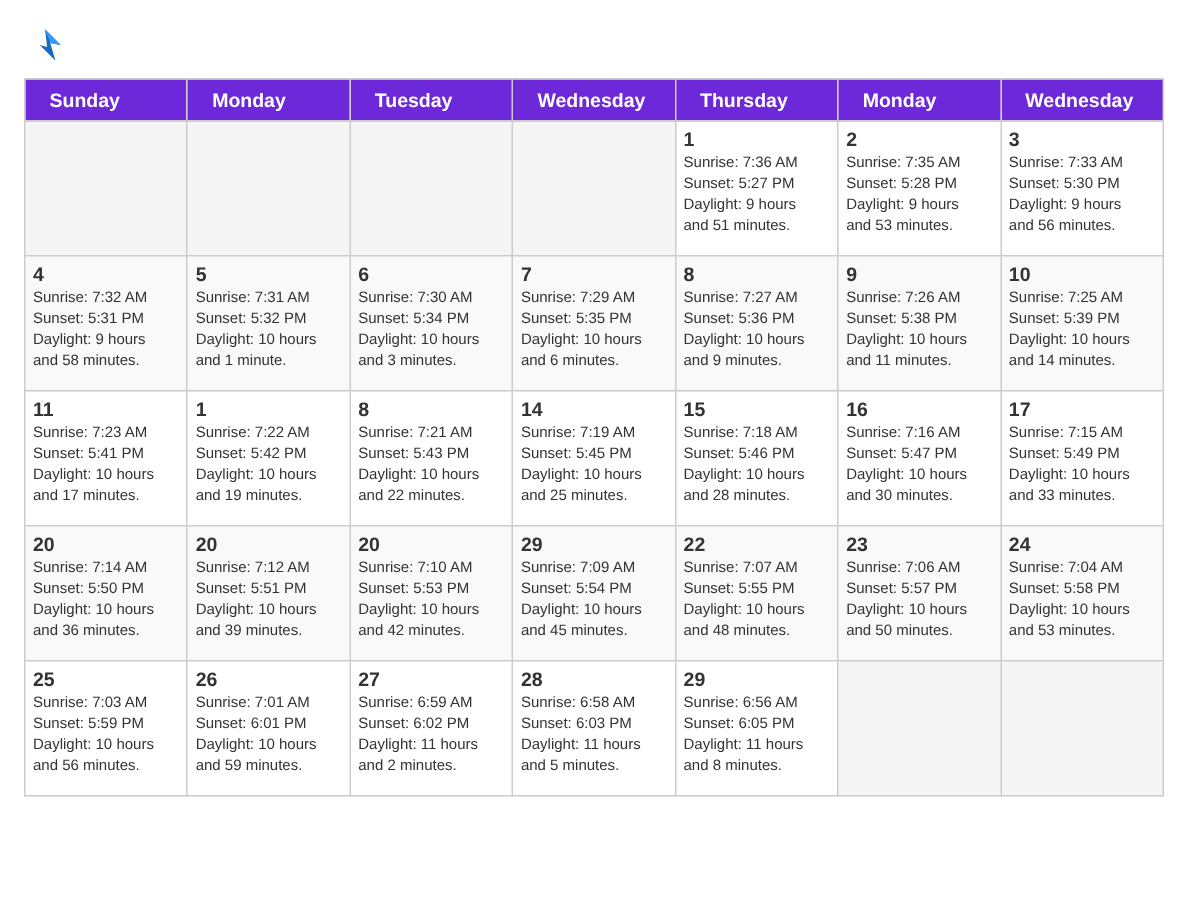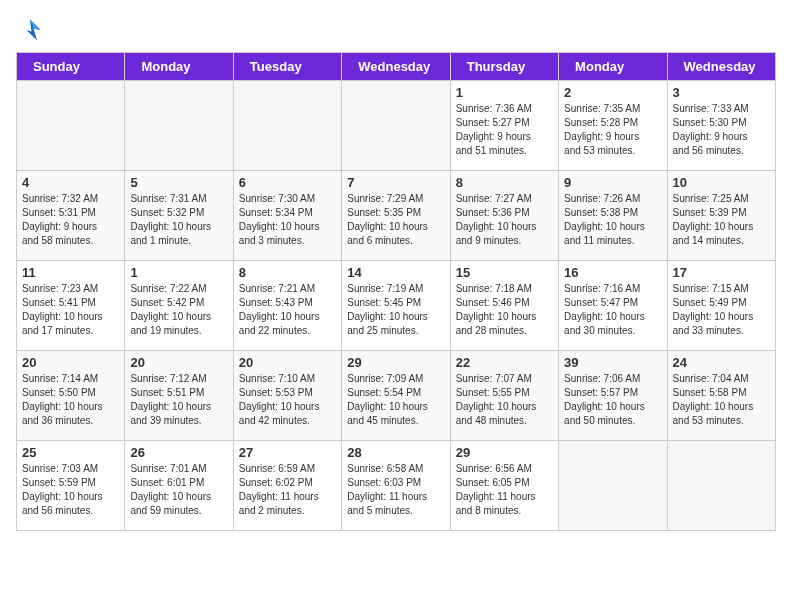--- a/index.html
+++ b/index.html
@@ -214,21 +214,21 @@
         </td>
         <td>
           <div class="day-number">29</div>
           <div class="day-info">Sunrise: 7:09 AM<br>Sunset: 5:54 PM<br>Daylight: 10 hours<br>and 45 minutes.</div>
         </td>
         <td>
           <div class="day-number">22</div>
           <div class="day-info">Sunrise: 7:07 AM<br>Sunset: 5:55 PM<br>Daylight: 10 hours<br>and 48 minutes.</div>
         </td>
         <td>
-          <div class="day-number">39</div>
+          <div class="day-number">23</div>
           <div class="day-info">Sunrise: 7:06 AM<br>Sunset: 5:57 PM<br>Daylight: 10 hours<br>and 50 minutes.</div>
         </td>
         <td>
           <div class="day-number">24</div>
           <div class="day-info">Sunrise: 7:04 AM<br>Sunset: 5:58 PM<br>Daylight: 10 hours<br>and 53 minutes.</div>
         </td>
       </tr>
       <tr>
         <td>
           <div class="day-number">25</div>

